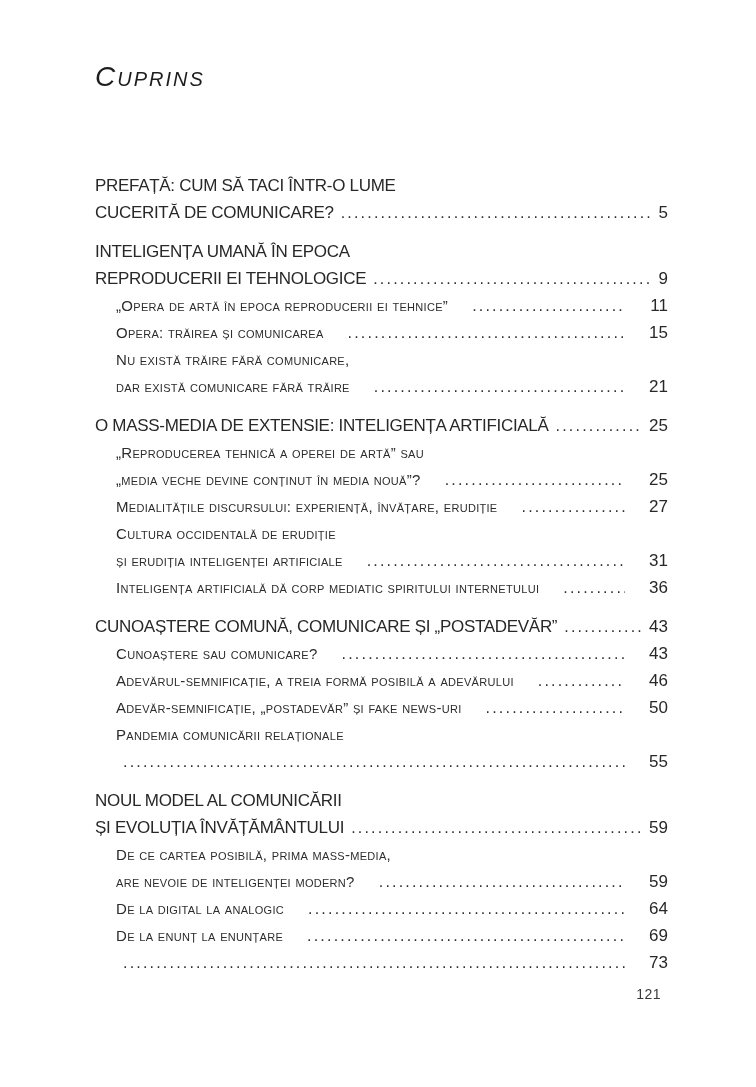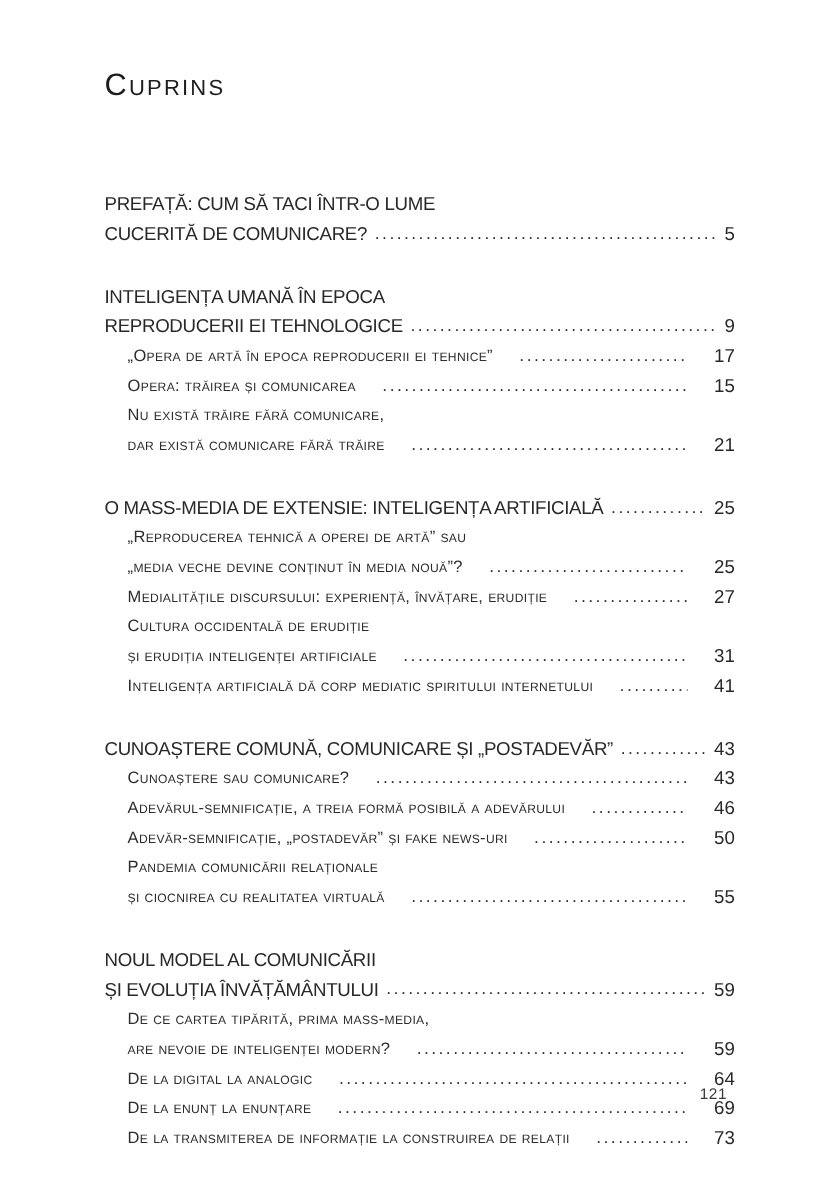--- a/index.html
+++ b/index.html
@@ -19,20 +19,21 @@
     overflow: hidden;
   }
   .title {
     font-size: 28px;
     font-weight: 400;
     font-variant: small-caps;
     letter-spacing: 2px;
     line-height: 34px;
     margin: 0 0 78px 0;
     color: #1d1d1d;
+    font-style: italic;
   }
   .entries {
     width: 573px;
   }
   .row {
     display: flex;
     align-items: flex-start;
     line-height: 27px;
     white-space: nowrap;
   }
@@ -46,21 +47,21 @@
   }
   .row.sub {
     font-size: 15px;
     font-variant: small-caps;
     letter-spacing: 0.3px;
     padding-left: 21px;
     color: #2c2c2c;
     gap: 17px;
   }
   .row.sect {
-    margin-top: 30px;
+    margin-top: 12px;
   }
   .entries .row:first-child {
     margin-top: 0;
   }
   .dots {
     flex: 1 1 auto;
     min-width: 0;
     overflow: hidden;
     white-space: nowrap;
     padding-left: 7px;
@@ -105,21 +106,21 @@
         <span class="text">INTELIGENȚA UMANĂ ÎN EPOCA</span>
       </div>
       <div class="row main">
         <span class="text">REPRODUCERII EI TEHNOLOGICE</span>
         <span class="dots">................................................................................................................................................................</span>
         <span class="page-num">9</span>
       </div>
       <div class="row sub">
         <span class="text">„Opera de artă în epoca reproducerii ei tehnice”</span>
         <span class="dots">................................................................................................................................................................</span>
-        <span class="page-num">17</span>
+        <span class="page-num">11</span>
       </div>
       <div class="row sub">
         <span class="text">Opera: trăirea și comunicarea</span>
         <span class="dots">................................................................................................................................................................</span>
         <span class="page-num">15</span>
       </div>
       <div class="row sub">
         <span class="text">Nu există trăire fără comunicare,</span>
       </div>
       <div class="row sub">
@@ -149,21 +150,21 @@
         <span class="text">Cultura occidentală de erudiție</span>
       </div>
       <div class="row sub">
         <span class="text">și erudiția inteligenței artificiale</span>
         <span class="dots">................................................................................................................................................................</span>
         <span class="page-num">31</span>
       </div>
       <div class="row sub">
         <span class="text">Inteligența artificială dă corp mediatic spiritului internetului</span>
         <span class="dots">................................................................................................................................................................</span>
-        <span class="page-num">41</span>
+        <span class="page-num">36</span>
       </div>
       <div class="row main sect">
         <span class="text">CUNOAȘTERE COMUNĂ, COMUNICARE ȘI „POSTADEVĂR”</span>
         <span class="dots">................................................................................................................................................................</span>
         <span class="page-num">43</span>
       </div>
       <div class="row sub">
         <span class="text">Cunoaștere sau comunicare?</span>
         <span class="dots">................................................................................................................................................................</span>
         <span class="page-num">43</span>
@@ -175,50 +176,48 @@
       </div>
       <div class="row sub">
         <span class="text">Adevăr-semnificație, „postadevăr” și fake news-uri</span>
         <span class="dots">................................................................................................................................................................</span>
         <span class="page-num">50</span>
       </div>
       <div class="row sub">
         <span class="text">Pandemia comunicării relaționale</span>
       </div>
       <div class="row sub">
-        <span class="text">și ciocnirea cu realitatea virtuală</span>
         <span class="dots">................................................................................................................................................................</span>
         <span class="page-num">55</span>
       </div>
       <div class="row main sect">
         <span class="text">NOUL MODEL AL COMUNICĂRII</span>
       </div>
       <div class="row main">
         <span class="text">ȘI EVOLUȚIA ÎNVĂȚĂMÂNTULUI</span>
         <span class="dots">................................................................................................................................................................</span>
         <span class="page-num">59</span>
       </div>
       <div class="row sub">
-        <span class="text">De ce cartea tipărită, prima mass-media,</span>
+        <span class="text">De ce cartea posibilă, prima mass-media,</span>
       </div>
       <div class="row sub">
         <span class="text">are nevoie de inteligenței modern?</span>
         <span class="dots">................................................................................................................................................................</span>
         <span class="page-num">59</span>
       </div>
       <div class="row sub">
         <span class="text">De la digital la analogic</span>
         <span class="dots">................................................................................................................................................................</span>
         <span class="page-num">64</span>
       </div>
       <div class="row sub">
         <span class="text">De la enunț la enunțare</span>
         <span class="dots">................................................................................................................................................................</span>
         <span class="page-num">69</span>
       </div>
       <div class="row sub">
-        <span class="text">De la transmiterea de informație la construirea de relații</span>
         <span class="dots">................................................................................................................................................................</span>
         <span class="page-num">73</span>
       </div>
     </div>
   <div class="folio">121</div>
 </div>
 
 </body></html>

